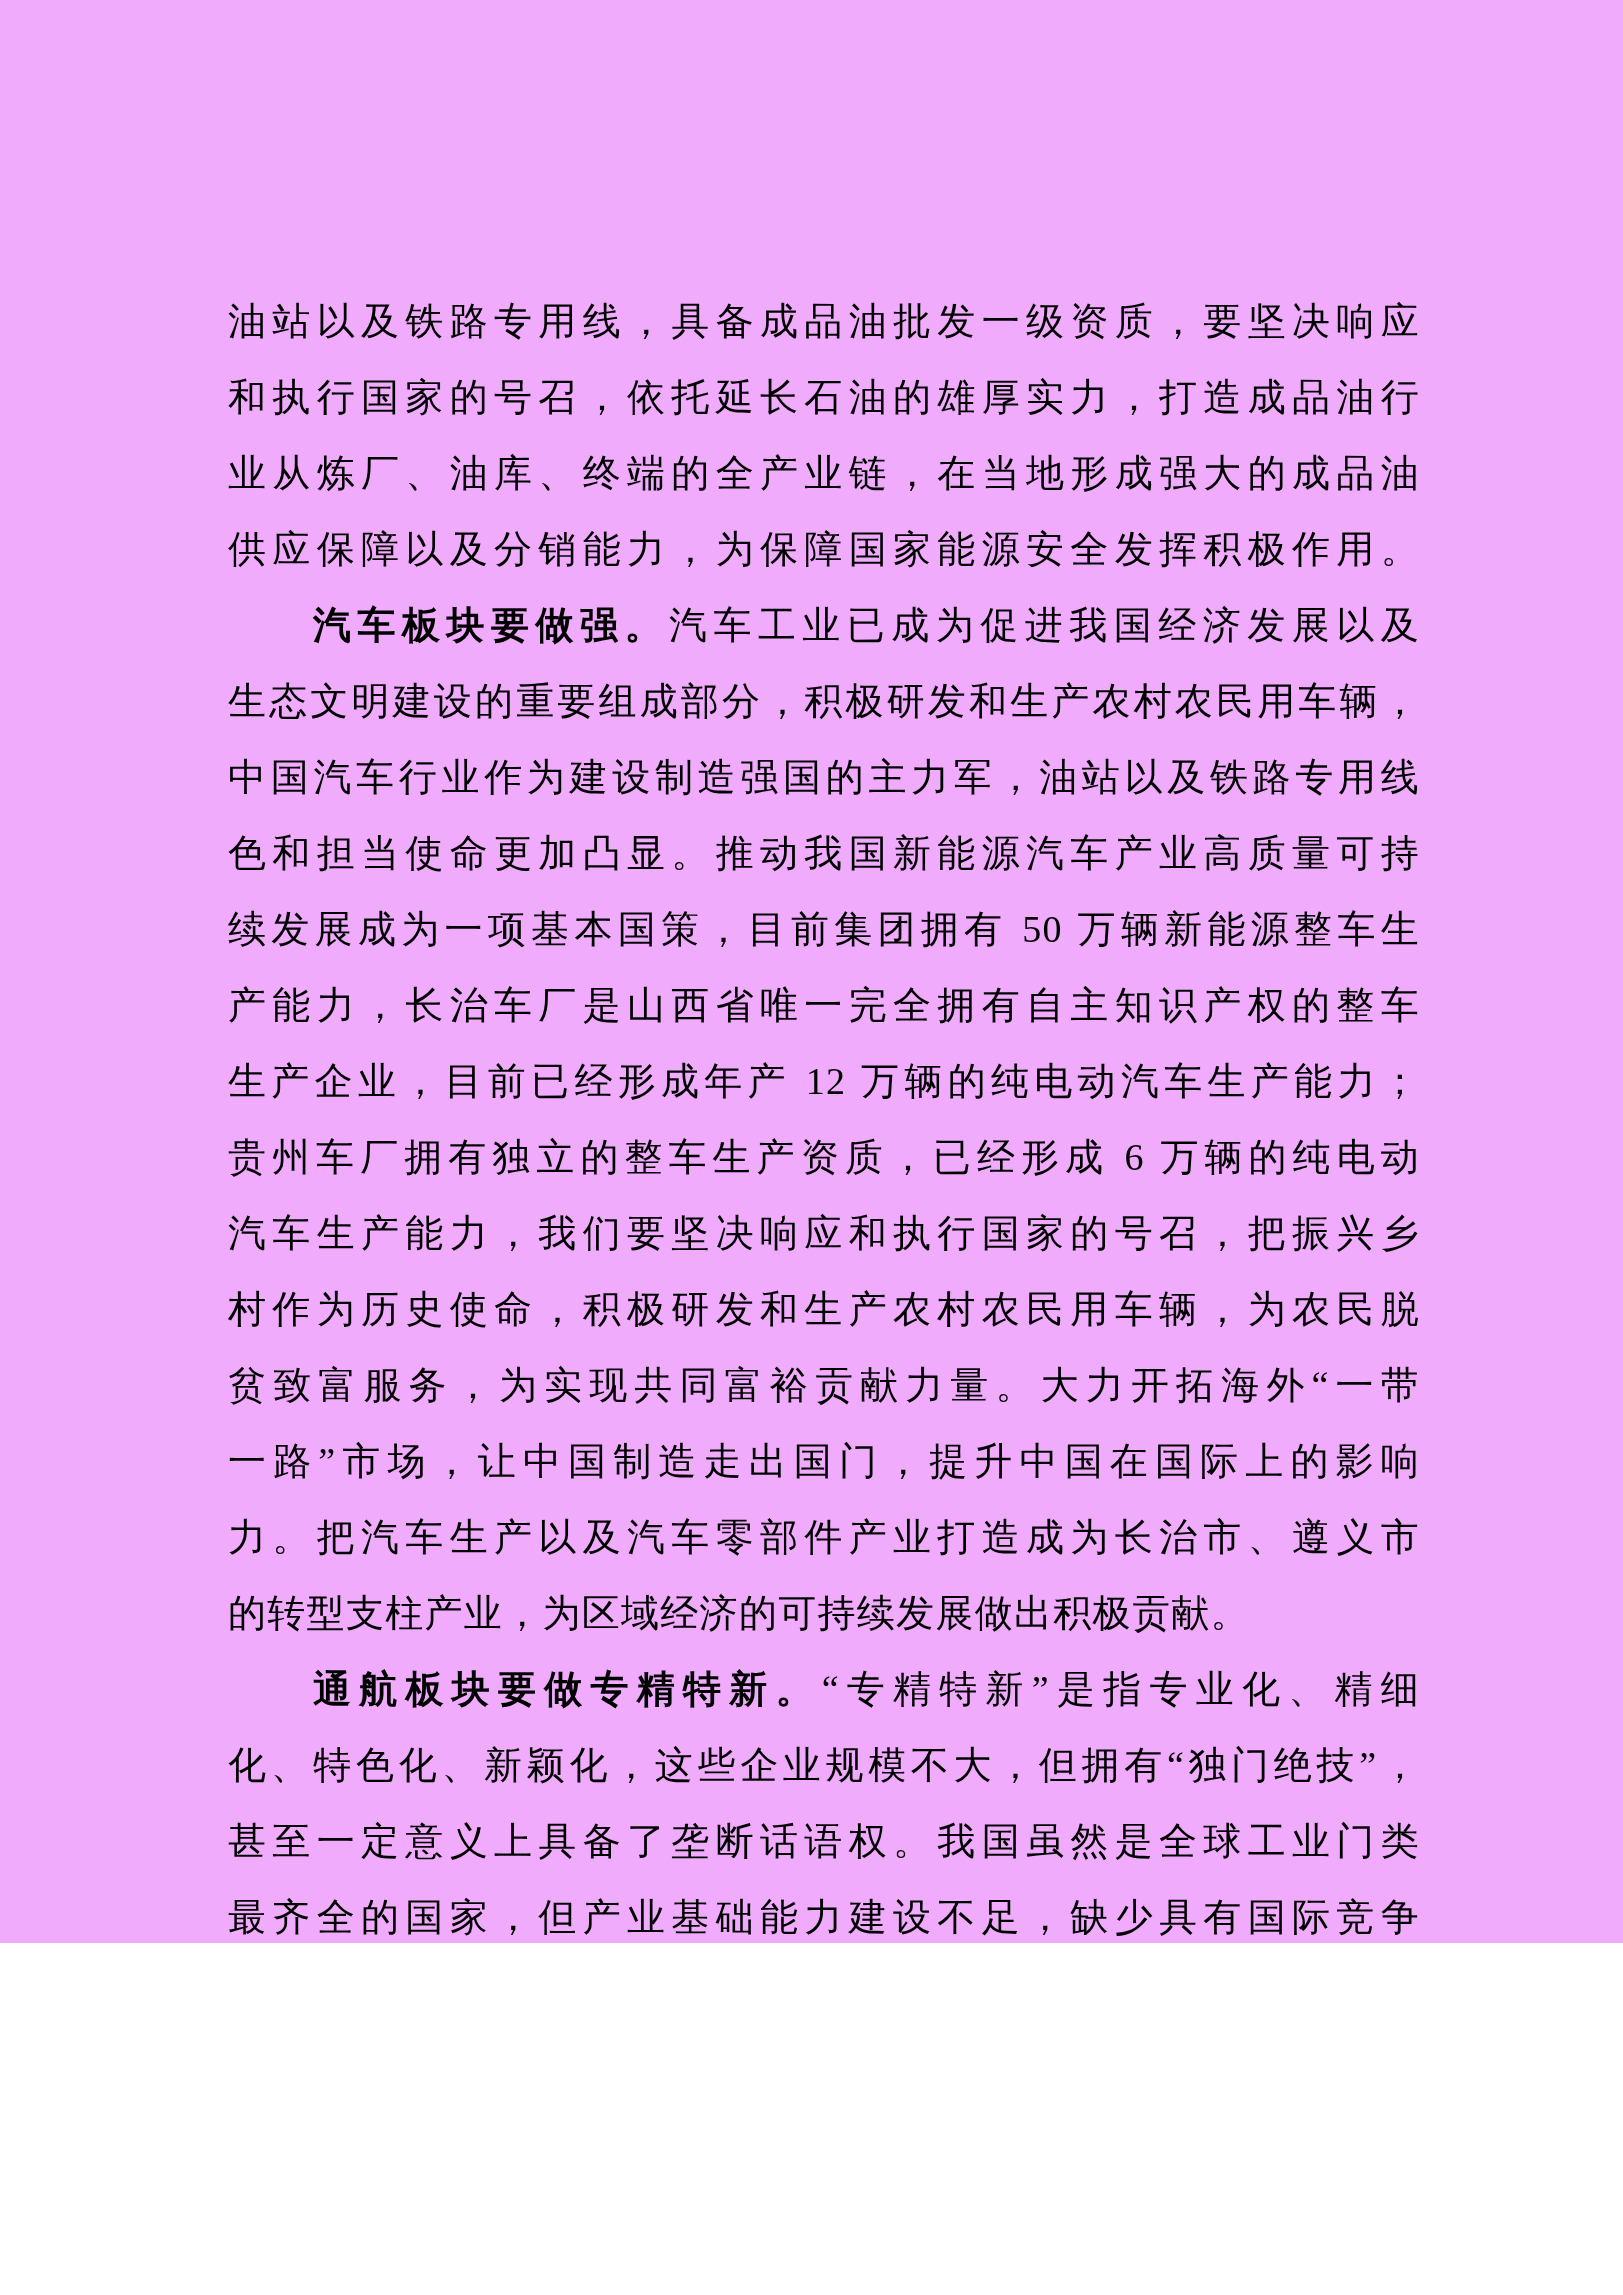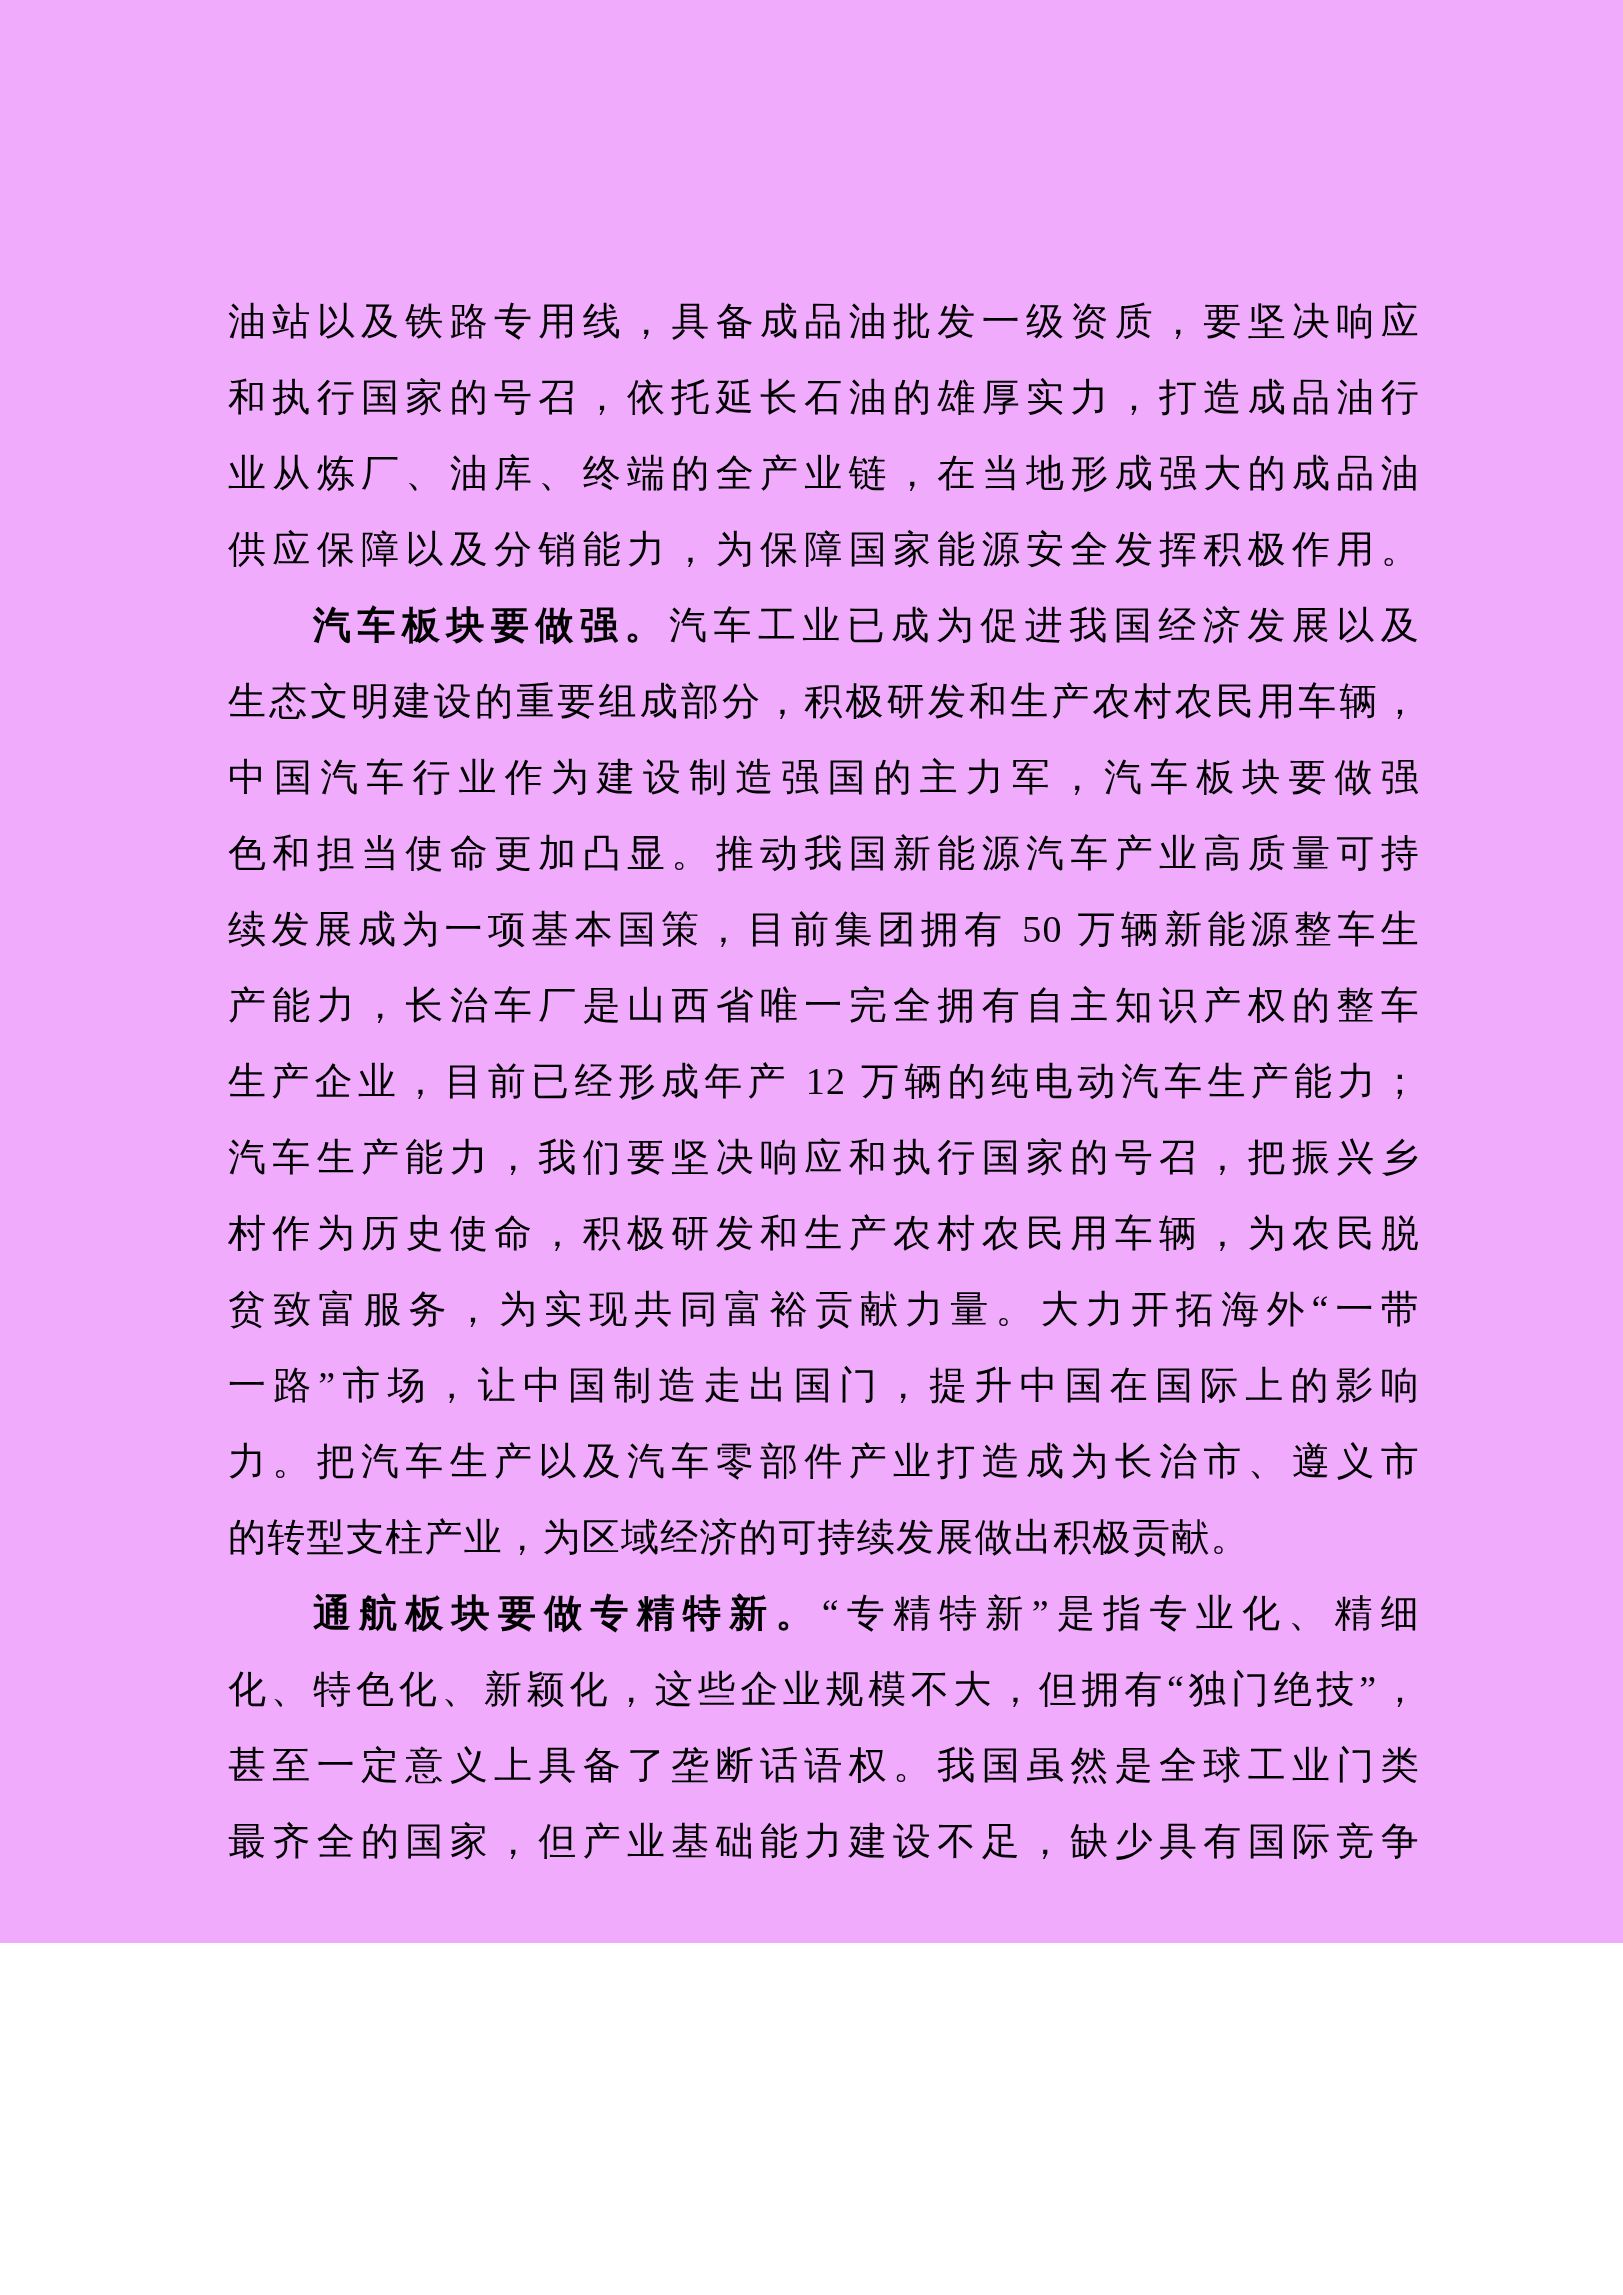--- a/index.html
+++ b/index.html
@@ -68,25 +68,26 @@
   <main class="text-block" id="text-block">
       <div class="para">
         <div class="line"><span>油站以及铁路专用线，具备成品油批发一级资质，要坚决响应</span></div>
         <div class="line"><span>和执行国家的号召，依托延长石油的雄厚实力，打造成品油行</span></div>
         <div class="line"><span>业从炼厂、油库、终端的全产业链，在当地形成强大的成品油</span></div>
         <div class="line"><span>供应保障以及分销能力，为保障国家能源安全发挥积极作用。</span></div>
       </div>
       <div class="para">
         <div class="line indent-first"><span class="seg-bold">汽车板块要做强。</span><span>汽车工业已成为促进我国经济发展以及</span></div>
         <div class="line"><span>生态文明建设的重要组成部分，积极研发和生产农村农民用车辆，</span></div>
-        <div class="line"><span>中国汽车行业作为建设制造强国的主力军，汽车板块要做强</span></div>
+        <div class="line"><span>中国汽车行业作为建设制造强国的主力军，油站以及铁路专用线</span></div>
         <div class="line"><span>色和担当使命更加凸显。推动我国新能源汽车产业高质量可持</span></div>
         <div class="line"><span>续发展成为一项基本国策，目前集团拥有 50 万辆新能源整车生</span></div>
         <div class="line"><span>产能力，长治车厂是山西省唯一完全拥有自主知识产权的整车</span></div>
         <div class="line"><span>生产企业，目前已经形成年产 12 万辆的纯电动汽车生产能力；</span></div>
+        <div class="line"><span>贵州车厂拥有独立的整车生产资质，已经形成 6 万辆的纯电动</span></div>
         <div class="line"><span>汽车生产能力，我们要坚决响应和执行国家的号召，把振兴乡</span></div>
         <div class="line"><span>村作为历史使命，积极研发和生产农村农民用车辆，为农民脱</span></div>
         <div class="line"><span>贫致富服务，为实现共同富裕贡献力量。大力开拓海外“一带</span></div>
         <div class="line"><span>一路”市场，让中国制造走出国门，提升中国在国际上的影响</span></div>
         <div class="line"><span>力。把汽车生产以及汽车零部件产业打造成为长治市、遵义市</span></div>
         <div class="line no-stretch"><span>的转型支柱产业，为区域经济的可持续发展做出积极贡献。</span></div>
       </div>
       <div class="para">
         <div class="line indent-first"><span class="seg-bold">通航板块要做专精特新。</span><span>“专精特新”是指专业化、精细</span></div>
         <div class="line"><span>化、特色化、新颖化，这些企业规模不大，但拥有“独门绝技”，</span></div>

